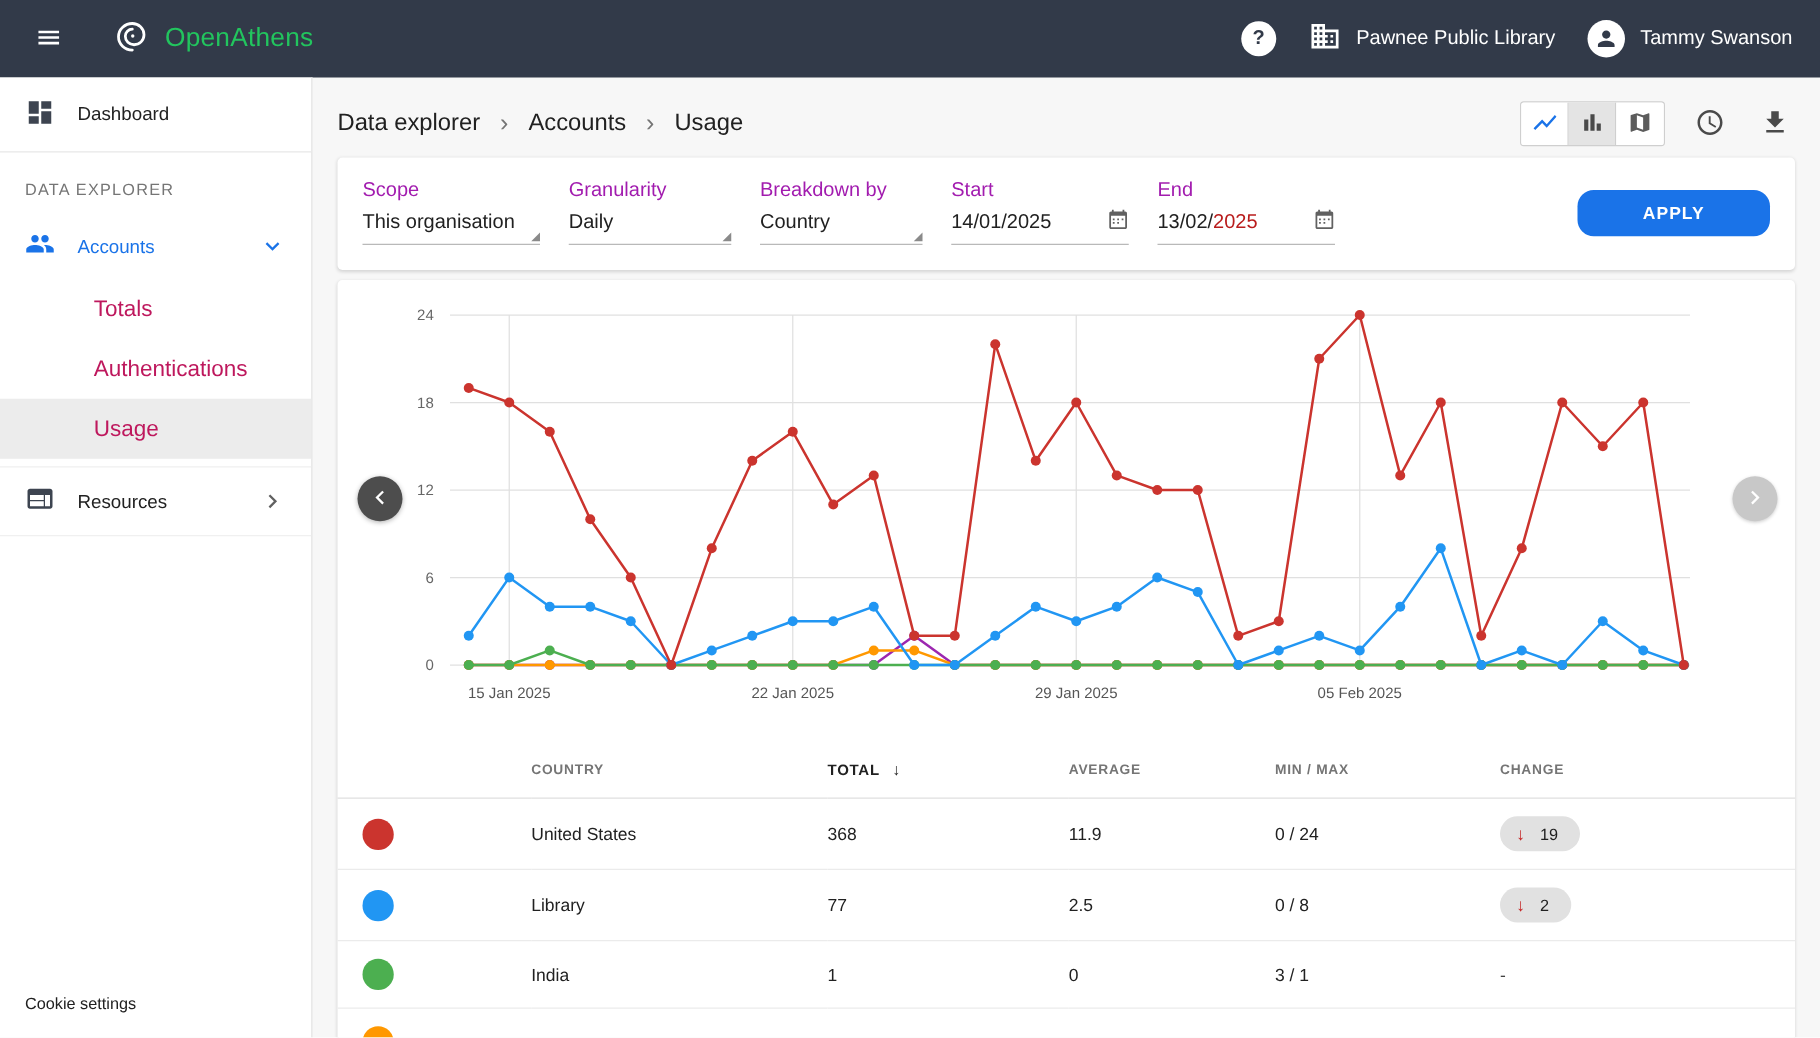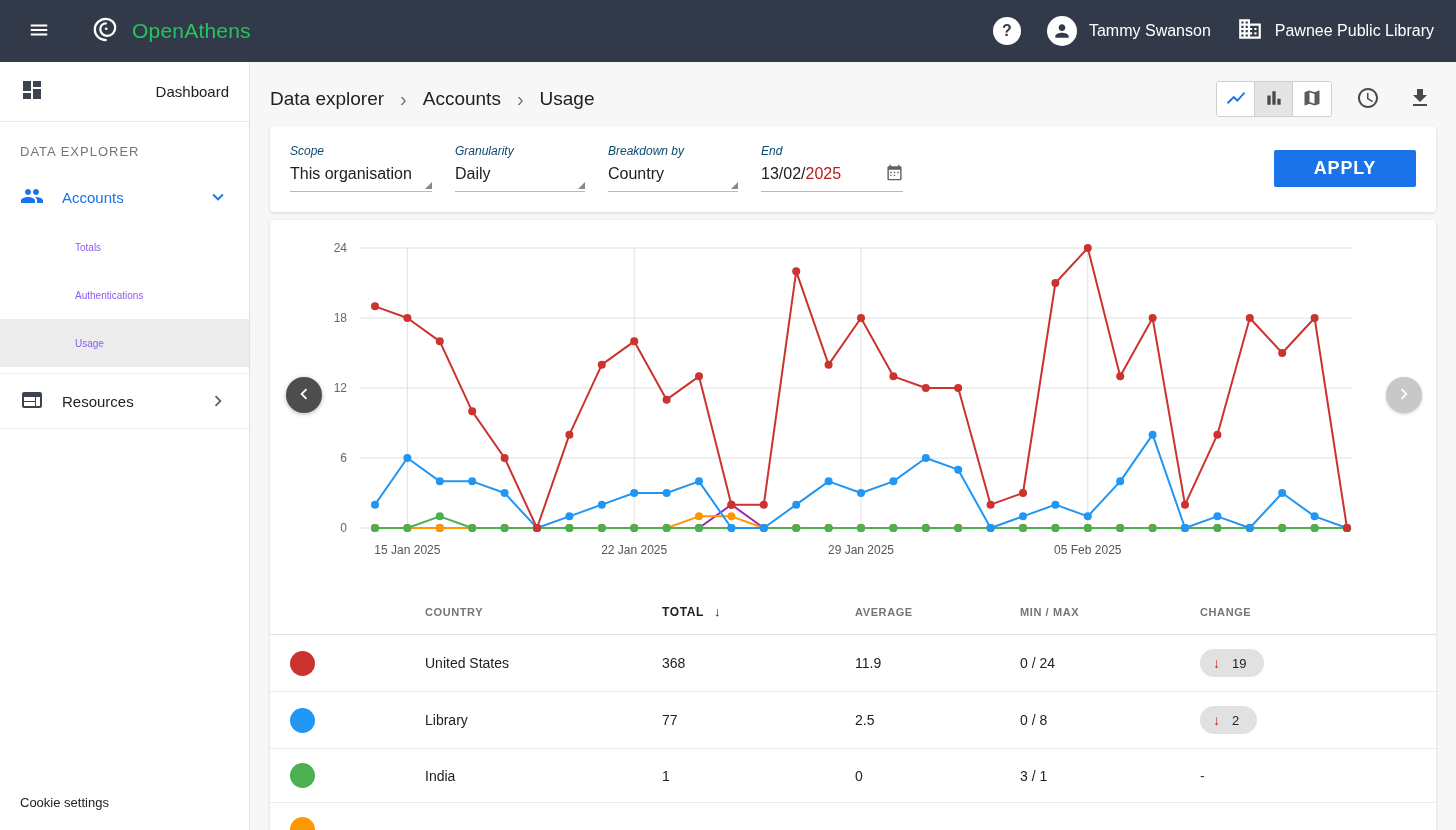--- a/index.html
+++ b/index.html
@@ -34,29 +34,29 @@
   .sidebar {
     width:250px; background:#fff; border-right:1px solid #e2e2e2;
     position:relative; flex-shrink:0;
   }
   .nav-item {
     display:flex; align-items:center; gap:18px; padding:0 20px;
     height:60px; cursor:pointer; font-size:15px; color:#212121;
   }
   .nav-item svg { flex-shrink:0; }
   .nav-item .chev { margin-left:auto; color:#616161; display:flex; }
-  .nav-item.top-item { border-bottom:1px solid #e8e8e8;justify-content:space-between; }
+  .nav-item.top-item { border-bottom:1px solid #e8e8e8; }
   .section-label {
     font-size:13px; color:#757575; letter-spacing:1px; padding:22px 20px 12px 20px;
   }
   .nav-item.accent { color:#1a73e8; height:52px; }
   .nav-item.accent svg { color:#1a73e8; }
   .sub-item {
     padding-left:75px; height:48px; display:flex; align-items:center;
-    font-size:10px; cursor:pointer; color:#8b5cf6;
+    font-size:18px; cursor:pointer; color:#be185d;
   }
   .sub-item.selected { background:#ececec; }
   .nav-item.resources { border-top:1px solid #f0f0f0; border-bottom:1px solid #f0f0f0; height:56px; margin-top:6px; }
   .nav-item.saved { height:64px; }
   .cookie-settings {
     position:absolute; left:20px; bottom:20px; font-size:13px; color:#212121; cursor:pointer;
   }
   .gray-icon { color:#3d4450; }
   
   main { flex:1; padding:14px 20px 0 20px; position:relative; overflow:hidden; }
@@ -74,34 +74,34 @@
   .view-btn.active { color:#1a73e8; }
   .view-btn.shaded { background:#e4e4e4; color:#4a4a4a; }
   .icon-btn { background:none; border:none; cursor:pointer; color:#4a4a4a; padding:4px; display:flex; }
   
   .filter-card {
     background:#fff; border-radius:4px; box-shadow:0 1px 3px rgba(0,0,0,.14);
     margin-top:4px; padding:18px 20px 20px 20px; display:flex; align-items:center; gap:23px;
   }
   .field { width:142px; position:relative; }
   .field.narrow { width:130px; }
-  .field-label { font-size:12px; color:#0c4a6e;font-style:italic; }
+  .field-label { font-size:16px; color:#a21caf; }
   .field-value {
     font-size:16px; color:#212121; padding:7px 18px 8px 0;
     border-bottom:1px solid #b9b9b9; position:relative; cursor:pointer; white-space:nowrap;
   }
   .caret {
     position:absolute; right:0; bottom:3px; width:0; height:0;
     border-left:7px solid transparent; border-bottom:7px solid #8a8a8a;
   }
   .cal-icon { position:absolute; right:0; bottom:7px; color:#616161; }
   .dim { color:#b91c1c; }
   .apply-btn {
-    margin-left:auto; width:142px; height:37px; background:#1a73e8; color:#fff;
-    border:none; border-radius:2px; font-size:18px; font-weight:bold; letter-spacing:.8px;
+    margin-left:auto; width:154px; height:37px; background:#1a73e8; color:#fff;
+    border:none; border-radius:13px; font-size:14px; font-weight:bold; letter-spacing:.8px;
     cursor:pointer; font-family:"Liberation Sans",sans-serif;
   }
   
   .content-wrap { position:relative; margin-top:8px; }
   .content-card {
     background:#fff; border-radius:4px; box-shadow:0 1px 3px rgba(0,0,0,.14);
     padding-top:8px; min-height:640px; position:relative;
   }
   .chart-svg { display:block; width:1166px; height:340px; }
   .carousel-btn {
@@ -147,34 +147,34 @@
         <circle cx="21.4" cy="19.7" r="1.6" fill="#fff" stroke="none"></circle>
       </svg>
     </span>
     <span class="brand-name">OpenAthens</span>
   </div>
   <div class="topbar-right">
     <button class="help-btn">
       <span>?</span>
     </button>
     <div class="top-entity">
+      <span>
+        <svg width="26" height="26" viewBox="0 0 24 24" fill="#fff">
+            <path d="M12 7V3H2v18h20V7H12zM6 19H4v-2h2v2zm0-4H4v-2h2v2zm0-4H4V9h2v2zm0-4H4V5h2v2zm4 12H8v-2h2v2zm0-4H8v-2h2v2zm0-4H8V9h2v2zm0-4H8V5h2v2zm10 12h-8v-2h2v-2h-2v-2h2v-2h-2V9h8v10zm-2-8h-2v2h2v-2zm0 4h-2v2h2v-2z"></path>
+          </svg>
+      </span>
+      <span>Pawnee Public Library</span>
+    </div>
+    <div class="top-entity">
       <span class="avatar-circle">
         <svg width="20" height="20" viewBox="0 0 24 24" fill="#323a49">
             <path d="M12 12c2.21 0 4-1.79 4-4s-1.79-4-4-4-4 1.79-4 4 1.79 4 4 4zm0 2c-2.67 0-8 1.34-8 4v2h16v-2c0-2.66-5.33-4-8-4z"></path>
           </svg>
       </span>
       <span>Tammy Swanson</span>
-    </div>
-    <div class="top-entity">
-      <span>
-        <svg width="26" height="26" viewBox="0 0 24 24" fill="#fff">
-            <path d="M12 7V3H2v18h20V7H12zM6 19H4v-2h2v2zm0-4H4v-2h2v2zm0-4H4V9h2v2zm0-4H4V5h2v2zm4 12H8v-2h2v2zm0-4H8v-2h2v2zm0-4H8V9h2v2zm0-4H8V5h2v2zm10 12h-8v-2h2v-2h-2v-2h2v-2h-2V9h8v10zm-2-8h-2v2h2v-2zm0 4h-2v2h2v-2z"></path>
-          </svg>
-      </span>
-      <span>Pawnee Public Library</span>
     </div>
   </div>
 </header>
 
 <div class="layout">
 
   <aside class="sidebar">
     <div class="nav-item top-item">
       <span class="gray-icon">
         <svg width="24" height="24" viewBox="0 0 24 24" fill="currentColor">
@@ -280,20 +280,29 @@
       </div>
       <div class="field narrow">
         <div class="field-label">Granularity</div>
         <div class="field-value">Daily</div>
         <span class="caret"></span>
       </div>
       <div class="field narrow">
         <div class="field-label">Breakdown by</div>
         <div class="field-value">Country</div>
         <span class="caret"></span>
+      </div>
+      <div class="field">
+        <div class="field-label">Start</div>
+        <div class="field-value">14/01/2025</div>
+        <span class="cal-icon">
+          <svg width="17" height="17" viewBox="0 0 24 24" fill="currentColor">
+              <path d="M20 3h-1V1h-2v2H7V1H5v2H4c-1.1 0-2 .9-2 2v16c0 1.1.9 2 2 2h16c1.1 0 2-.9 2-2V5c0-1.1-.9-2-2-2zm0 18H4V8h16v13zM8 11H6v2h2v-2zm5 0h-2v2h2v-2zm5 0h-2v2h2v-2zm-10 4H6v2h2v-2zm5 0h-2v2h2v-2z"></path>
+            </svg>
+        </span>
       </div>
       <div class="field">
         <div class="field-label">End</div>
         <div class="field-value">
           <span>13/02/</span><span class="dim">2025</span>
         </div>
         <span class="cal-icon">
           <svg width="17" height="17" viewBox="0 0 24 24" fill="currentColor">
               <path d="M20 3h-1V1h-2v2H7V1H5v2H4c-1.1 0-2 .9-2 2v16c0 1.1.9 2 2 2h16c1.1 0 2-.9 2-2V5c0-1.1-.9-2-2-2zm0 18H4V8h16v13zM8 11H6v2h2v-2zm5 0h-2v2h2v-2zm5 0h-2v2h2v-2zm-10 4H6v2h2v-2zm5 0h-2v2h2v-2z"></path>
             </svg>

